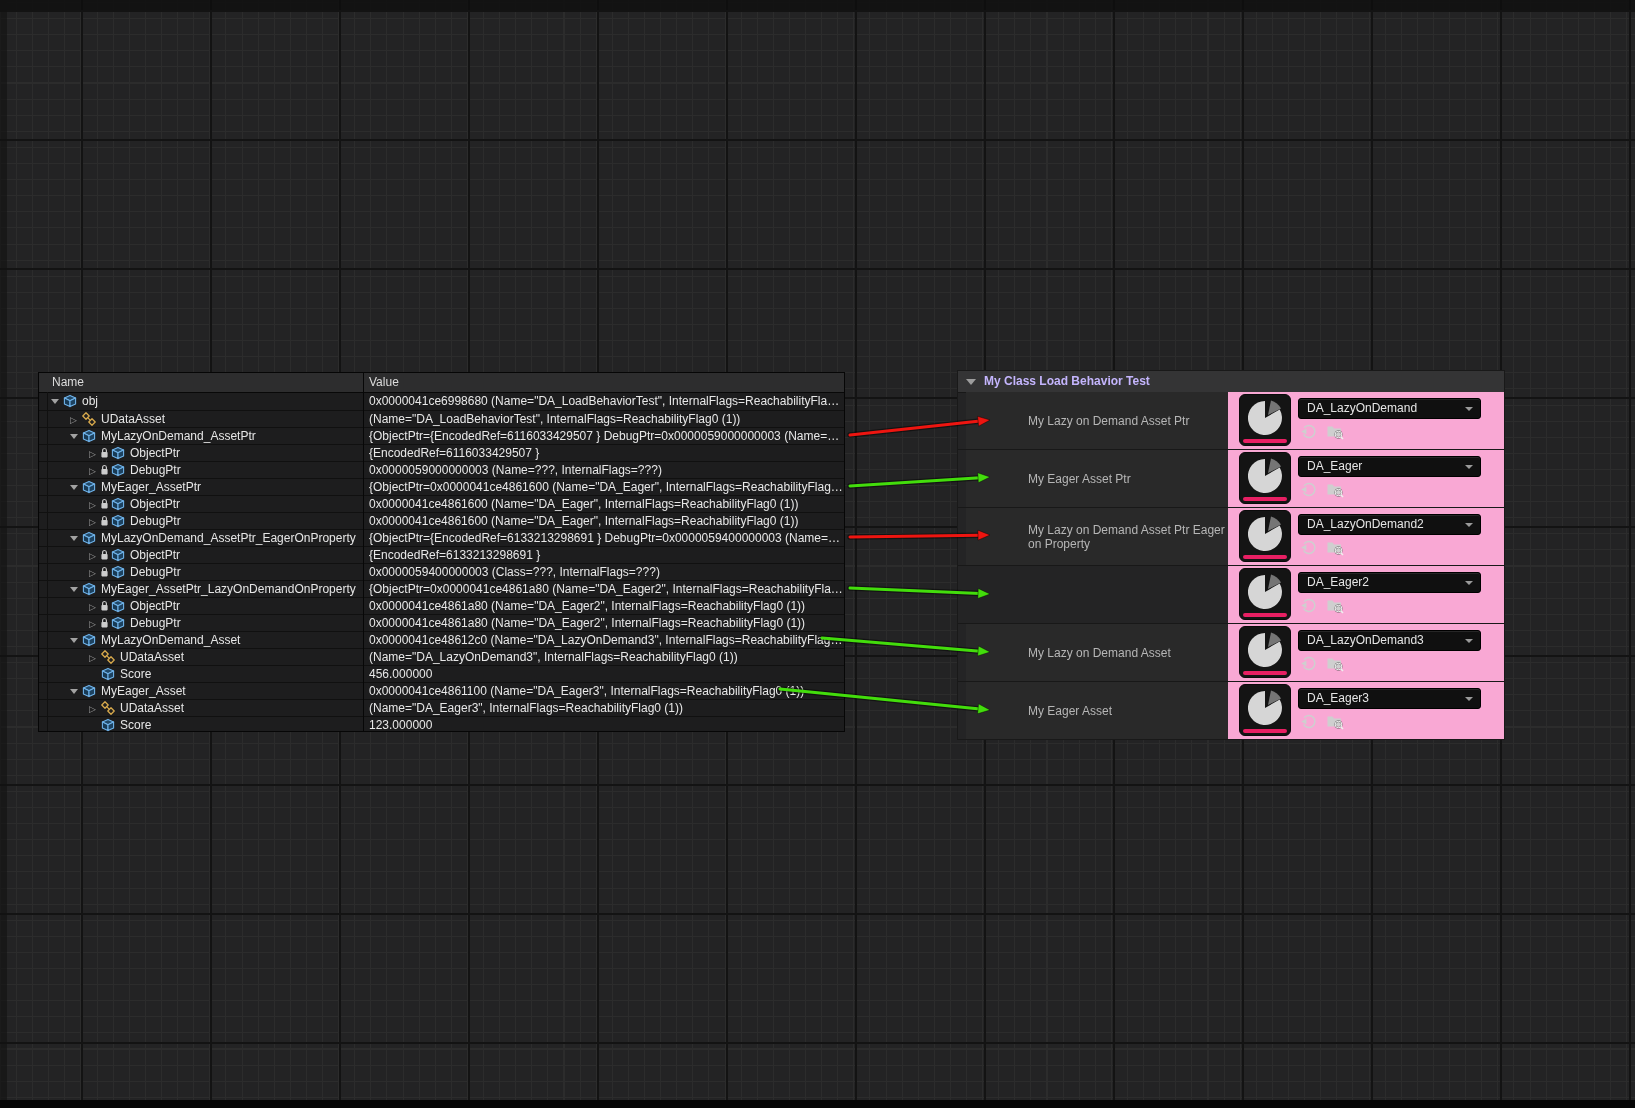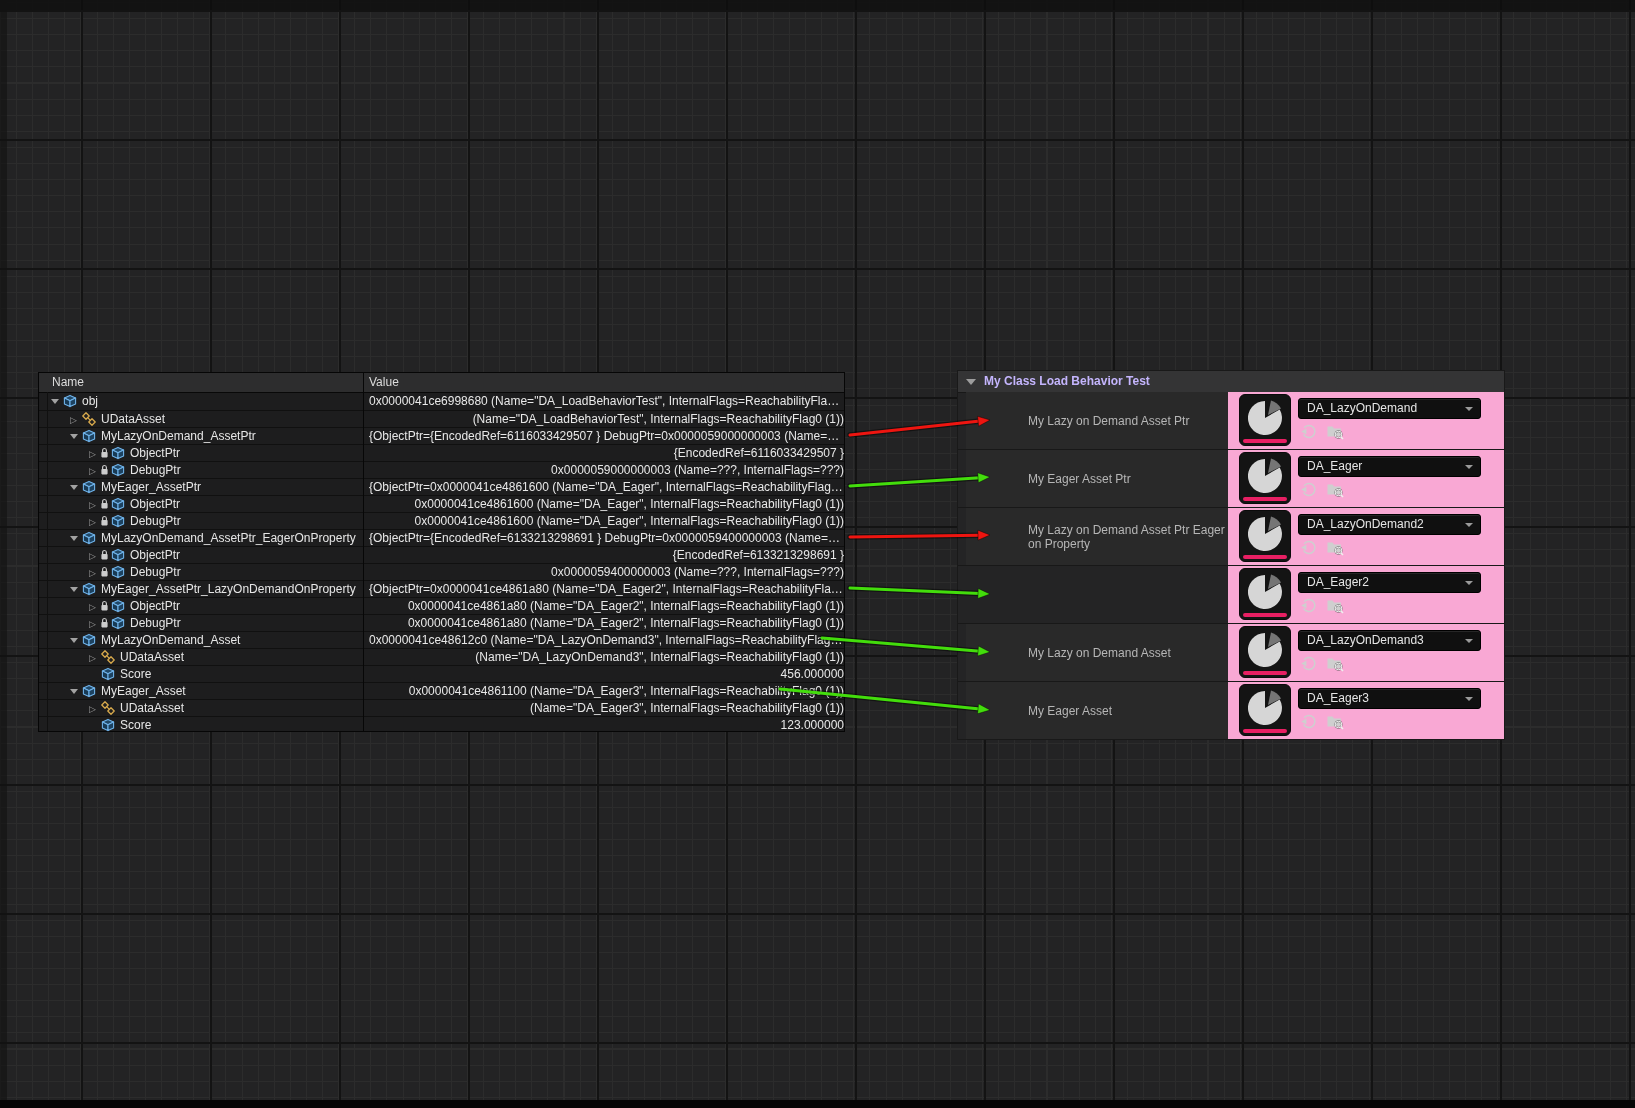--- a/index.html
+++ b/index.html
@@ -22,21 +22,21 @@
   
   #watch-table{position:absolute;left:38px;top:372px;width:807px;height:360px;
     background:#1d1d1e;border:1px solid #060606;box-sizing:border-box;font-size:12px;color:#e4e4e4;}
   .t-header{position:relative;height:19px;line-height:19px;background:#2d2d2e;
     border-bottom:1px solid #080808;color:#dcdcdc;}
   .th-name{position:absolute;left:13px;top:0;}
   .th-value{position:absolute;left:330px;top:0;}
   .t-colline{position:absolute;left:324px;top:0;bottom:0;width:1px;background:#070707;z-index:3;}
   .t-gutterline{position:absolute;left:8px;top:19px;bottom:0;width:1px;background:#101010;z-index:3;}
   .t-body{position:relative;}
-  .t-row{position:relative;height:17px;border-top:1px solid #101010;box-sizing:border-box;text-align:right;}
+  .t-row{position:relative;height:17px;border-top:1px solid #101010;box-sizing:border-box;}
   .t-row:first-child{border-top:none;height:17px;}
   .cell-name{position:absolute;left:0;top:0;width:324px;height:16px;line-height:16px;
     white-space:nowrap;overflow:hidden;display:flex;align-items:center;}
   .cell-val{position:absolute;left:324px;right:0;top:0;height:16px;line-height:16px;
     padding-left:6px;white-space:nowrap;overflow:hidden;text-overflow:ellipsis;color:#e8e8e8;}
   .exp{display:inline-block;width:13px;height:16px;flex:none;position:relative;}
   .exp.open::before{content:"";position:absolute;left:2px;top:6px;width:0;height:0;
     border-left:4px solid transparent;border-right:4px solid transparent;border-top:5px solid #a2a2a2;}
   .exp.closed::before{content:"\25B7";position:absolute;left:2px;top:1px;font-size:9px;color:#9b9b9b;}
   .exp.none::before{content:"";}
@@ -292,21 +292,21 @@
         <span class="ic ic-box">
           <svg width="14" height="14" viewBox="0 0 14 14">
             <path d="M7 1.4 L12.6 4.1 7 6.8 1.4 4.1 Z" fill="#214969" stroke="#6fb3ea" stroke-width="1.1" stroke-linejoin="round"></path>
             <path d="M1.4 4.1 L7 6.8 V12.6 L1.4 9.9 Z" fill="#183a55" stroke="#6fb3ea" stroke-width="1.1" stroke-linejoin="round"></path>
             <path d="M12.6 4.1 L7 6.8 V12.6 L12.6 9.9 Z" fill="#1d4260" stroke="#6fb3ea" stroke-width="1.1" stroke-linejoin="round"></path>
           </svg>
         </span>
 
         <span class="nm">DebugPtr</span>
       </div>
-      <div class="cell-val">0x0000059400000003 (Name=???, InternalFlags=???)</div>
+      <div class="cell-val">0x0000059400000003 (Class=???, InternalFlags=???)</div>
     </div>
         <div class="t-row indent-1">
       <div class="cell-name">
         <span class="exp open"></span>
 
         <span class="ic ic-box">
           <svg width="14" height="14" viewBox="0 0 14 14">
             <path d="M7 1.4 L12.6 4.1 7 6.8 1.4 4.1 Z" fill="#214969" stroke="#6fb3ea" stroke-width="1.1" stroke-linejoin="round"></path>
             <path d="M1.4 4.1 L7 6.8 V12.6 L1.4 9.9 Z" fill="#183a55" stroke="#6fb3ea" stroke-width="1.1" stroke-linejoin="round"></path>
             <path d="M12.6 4.1 L7 6.8 V12.6 L12.6 9.9 Z" fill="#1d4260" stroke="#6fb3ea" stroke-width="1.1" stroke-linejoin="round"></path>

